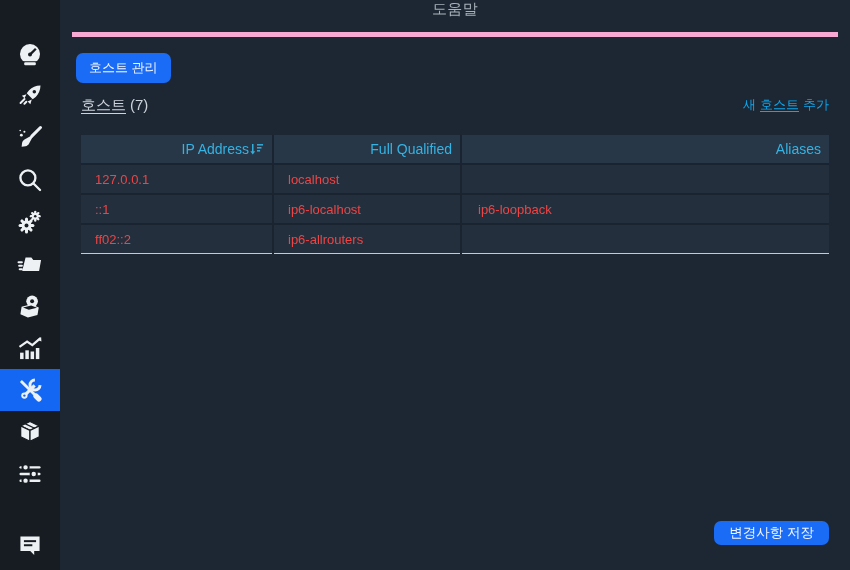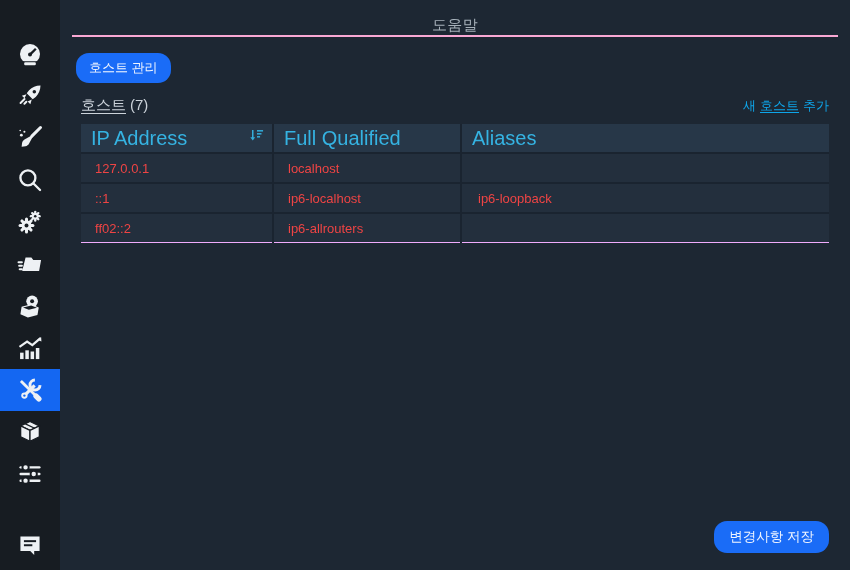--- a/index.html
+++ b/index.html
@@ -10,54 +10,54 @@
   }
   
   .sidebar{position:absolute;left:0;top:0;bottom:0;width:60px;background:#171c22;z-index:2}
   .side-main{padding-top:33px}
   .side-item{width:60px;height:42px;display:flex;align-items:center;justify-content:center;cursor:pointer}
   .side-item.active{background:#1467f2}
   .side-item svg{display:block}
   .side-bottom{position:absolute;bottom:3px;left:0;width:60px;height:40px;display:flex;align-items:center;justify-content:center;cursor:pointer}
   
   .content{margin-left:60px;height:570px;position:relative}
-  .topbar{height:37px;margin:0 12px;border-bottom:2px solid #f9a8d4;display:flex;align-items:flex-end;justify-content:center;box-sizing:border-box}
+  .topbar{height:37px;margin:0 12px;border-bottom:5px solid #f9a8d4;display:flex;align-items:flex-start;justify-content:center;box-sizing:border-box}
   .topbar-title{color:#a7b1ba;font-size:15px;letter-spacing:.3px}
   .main{padding:0 21px}
   .btn-primary{
-    background:#1a6cf7;color:#f0f5ff;border:none;border-radius:13px;
+    background:#1a6cf7;color:#f0f5ff;border:none;border-radius:7px;
     font-size:13px;padding:6px 13px;cursor:pointer;
     font-family:"Liberation Sans","DejaVu Sans",sans-serif;
   }
   .host-manage{margin-top:16px;margin-left:-5px;display:inline-block}
-  .section-head{display:flex;justify-content:space-between;align-items:center;margin-top:13px;margin-bottom:9px}
+  .section-head{display:flex;justify-content:space-between;align-items:flex-start;margin-top:13px;margin-bottom:20px}
   .hosts-title{font-size:15px;color:#ccd3da}
   .hosts-title .word{text-decoration:underline;text-underline-offset:3px}
   .hosts-title .count{margin-left:4px}
   .add-link{color:#0ea5e9;font-size:13px;cursor:pointer}
   .add-link span{margin-left:0}
   .add-link .word{text-decoration:underline;text-underline-offset:2px;margin:0 4px}
   
   table{width:100%;border-collapse:collapse;table-layout:fixed}
   col.c1{width:192px} col.c2{width:188px}
   th{
-    background:#273748;color:#35b3e2;font-size:20px;font-weight:normal;text-align:left;
+    background:#273748;color:#35b3e2;font-size:14px;font-weight:normal;text-align:right;
     padding:0 8px 0 10px;height:29px;box-sizing:border-box;position:relative;cursor:pointer
   }
   th .sort{float:right;margin-top:1px;opacity:.95}
   td{
     background:#232f3d;color:#ef4444;font-size:13px;padding:0 8px 0 14px;height:28px;
     box-sizing:content-box;border-top:2px solid #1a2430;overflow:hidden;white-space:nowrap
   }
   td.alias{padding-left:16px}
   th:not(:last-child),td:not(:last-child){border-right:2px solid #1a2430}
   tr:last-child td{border-bottom:1px solid #f0abfc}
   tbody tr{cursor:pointer}
   
-  .save-btn{position:absolute;right:21px;top:521px;height:32px;padding:0 15px;font-size:13.5px}
+  .save-btn{position:absolute;right:21px;top:521px;height:24px;padding:0 15px;font-size:13.5px}
 </style>
 </head>
 <body>
 
 <div class="sidebar">
   <div class="side-main" id="side-main">
       <div class="side-item">
         <span>
           <svg width="28" height="28" viewBox="0 0 24 24">
     <circle cx="12" cy="12" r="8.6" fill="#eef1f4"></circle>

